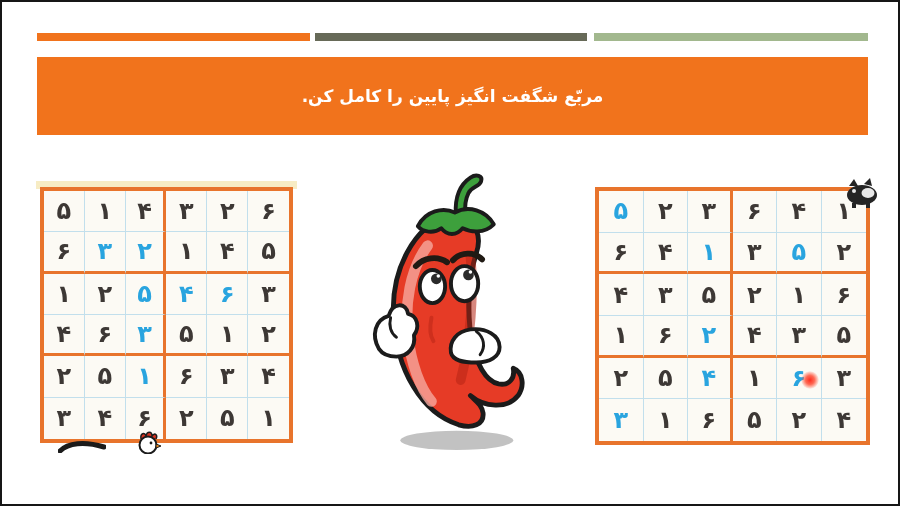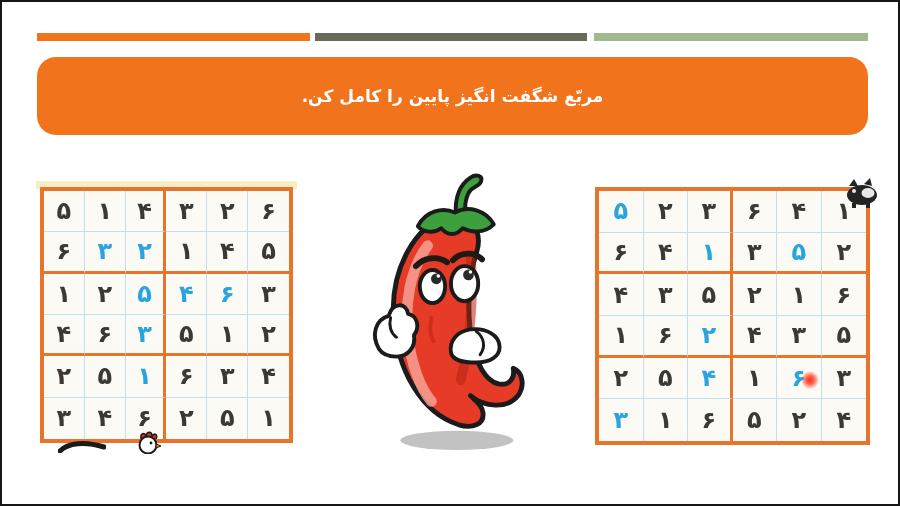--- a/index.html
+++ b/index.html
@@ -19,21 +19,21 @@
     border:2px solid #161616;overflow:hidden;
   }
   
   .bar{position:absolute;top:31px;height:8px;}
   .bar-orange{left:35px;width:273px;background:var(--orange);}
   .bar-olive{left:313px;width:272px;background:var(--olive);}
   .bar-sage{left:592px;width:274px;background:var(--sage);}
   
   .banner{
     position:absolute;left:35px;top:55px;width:831px;height:78px;
-    background:var(--orange);display:flex;align-items:center;justify-content:center;border-radius:19px;
+    background:var(--orange);display:flex;align-items:center;justify-content:center;
   }
   .banner-text{
     color:#fff;font-size:17px;font-weight:bold;direction:rtl;text-align:center;
     font-family:"DejaVu Sans",sans-serif;
   }
   
   .cream-strip{position:absolute;left:34px;top:179px;width:261px;height:8px;background:#F7ECC4;}
   
   .grid{
     position:absolute;display:grid;

